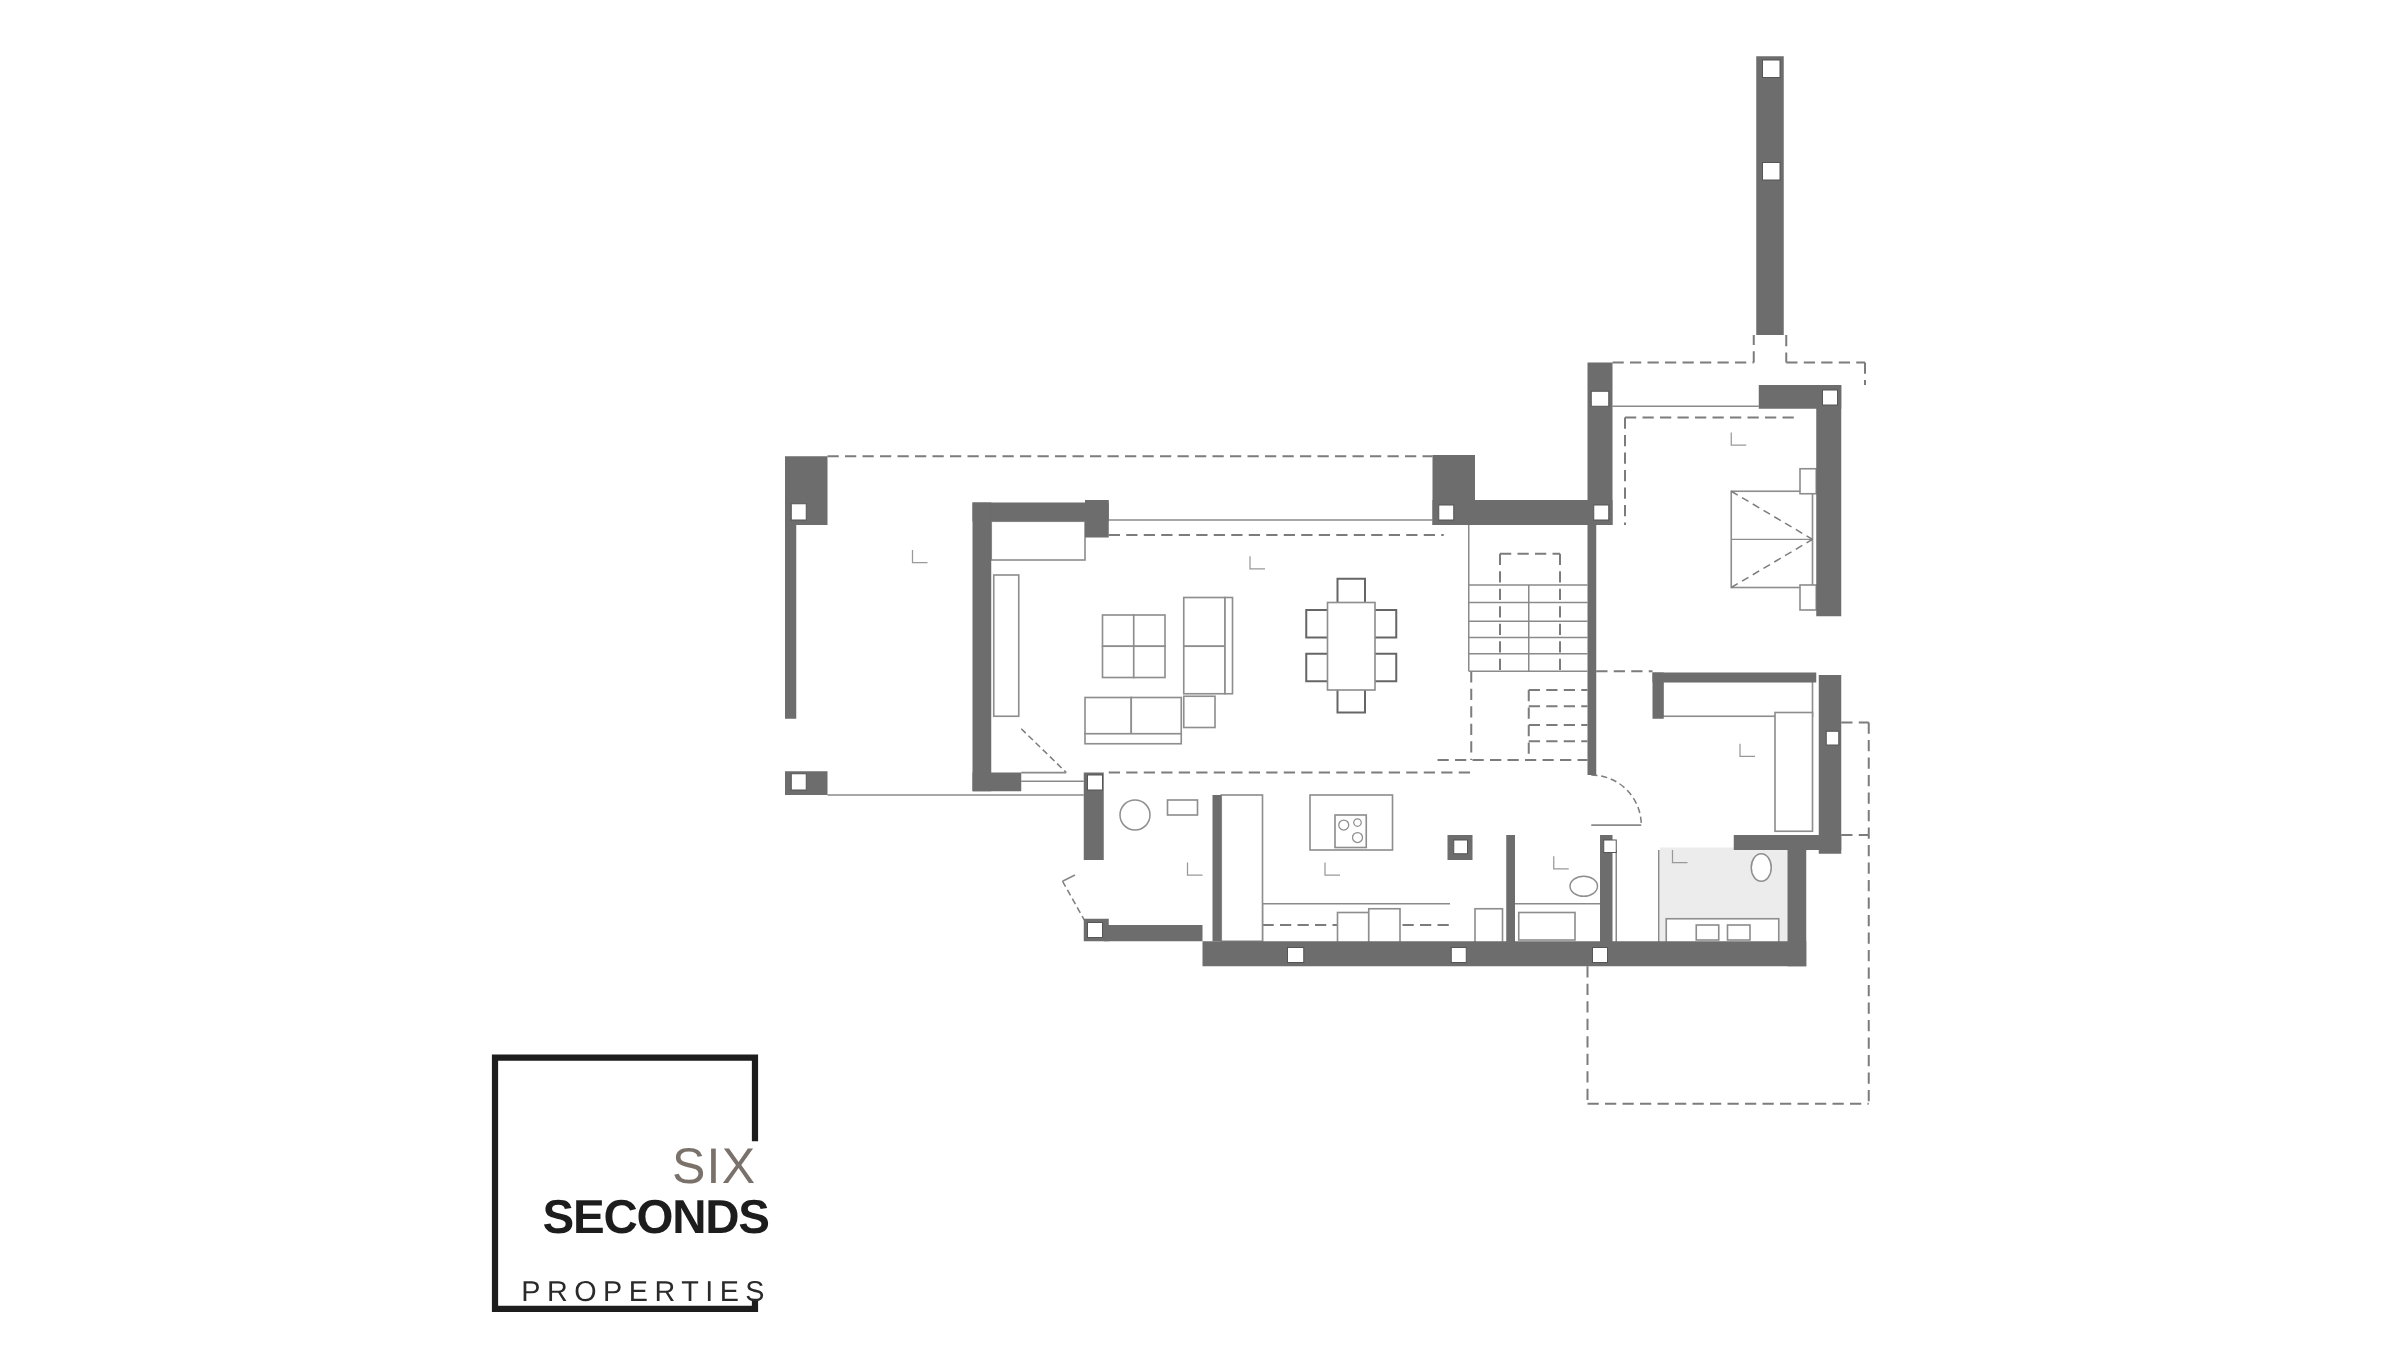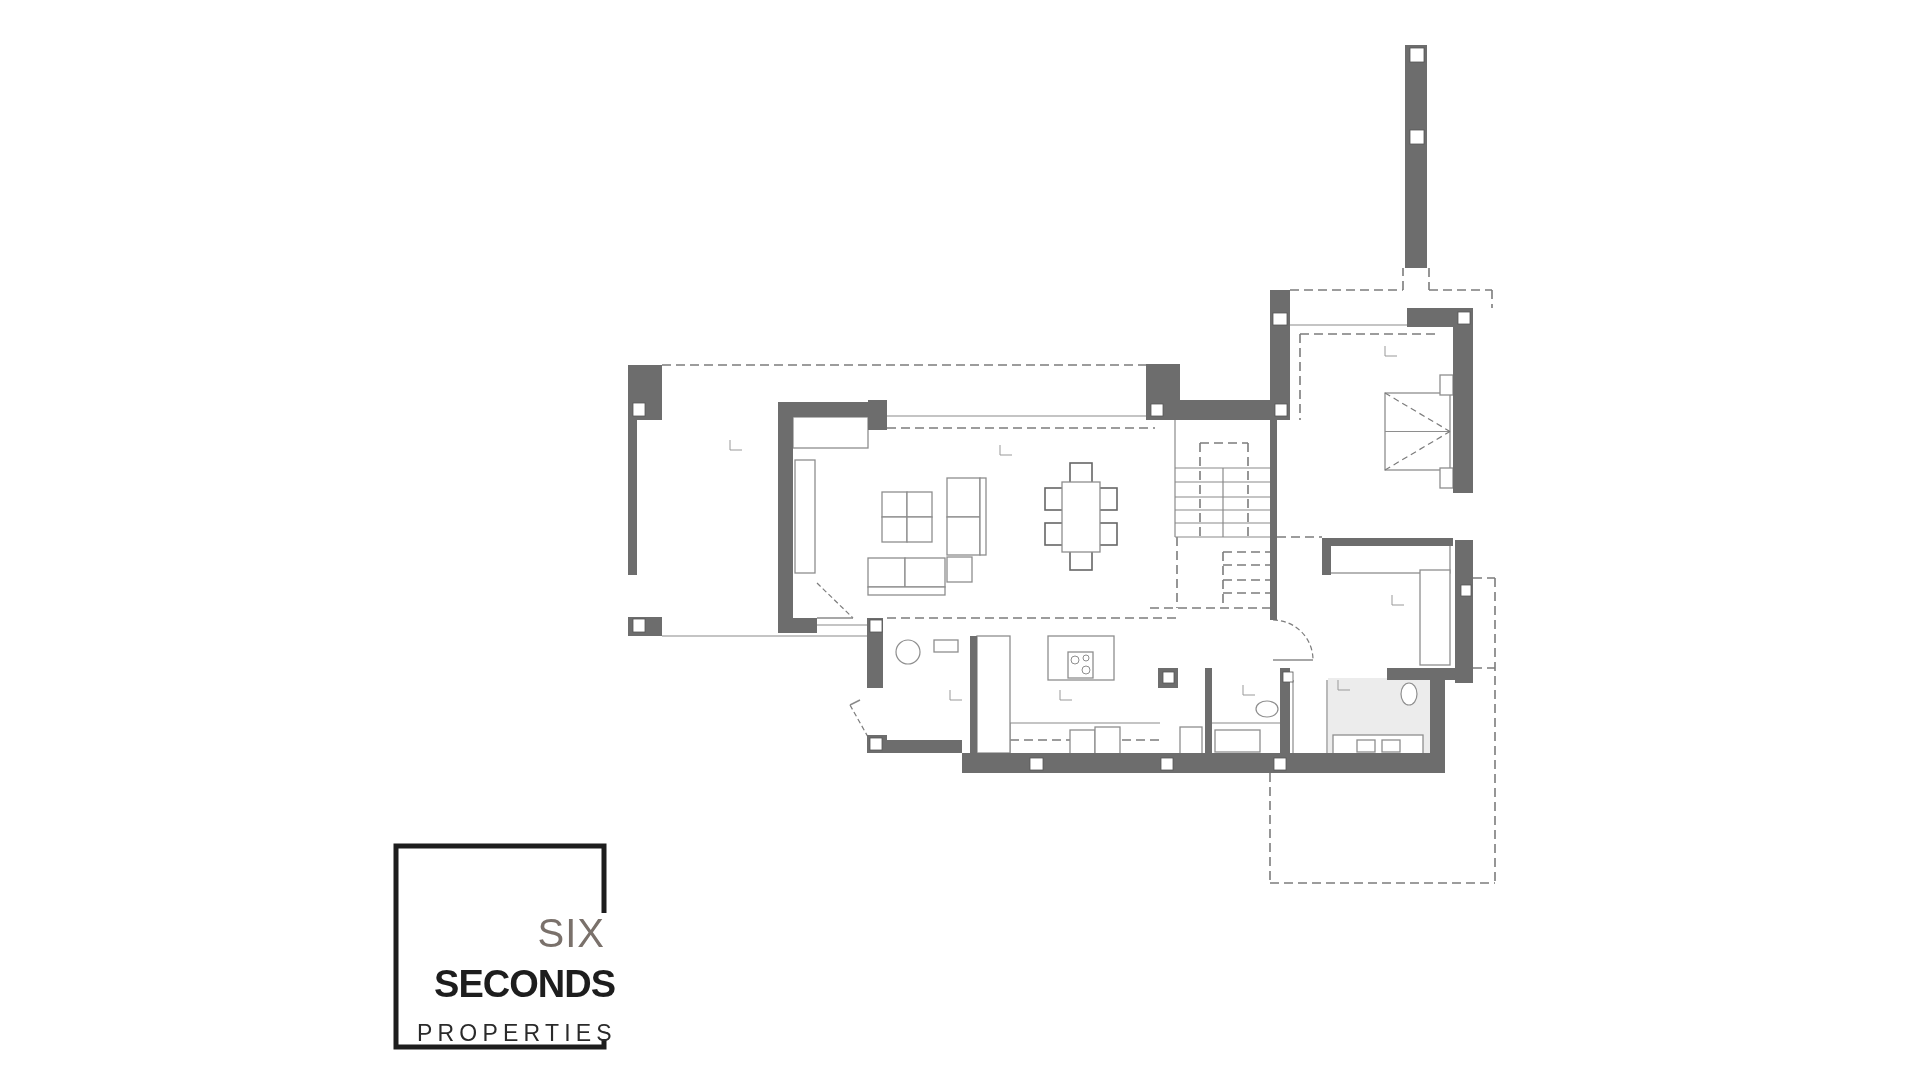--- a/index.html
+++ b/index.html
@@ -1,21 +1,21 @@
 <!DOCTYPE html>
 <html><head>
 <meta charset="utf-8">
 <style>
   html, body { margin: 0; padding: 0; background: #ffffff; }
   body { width: 1920px; height: 1080px; position: relative; overflow: hidden; font-family: "Liberation Sans", sans-serif; }
   #plan { position: absolute; left: 0; top: 0; width: 1920px; height: 1080px; }
   .logo { position: absolute; left: 393px; top: 843px; width: 214px; height: 207px; }
   .logo-frame { position: absolute; left: 0; top: 0; width: 214px; height: 207px; }
   .logo-six { position: absolute; right: 2px; top: 70px; font-family: "Liberation Sans", sans-serif; font-size: 40px; line-height: 40px; color: #7a716b; letter-spacing: 1px; }
-  .logo-seconds { position: absolute; right: -8px; top: 112px; font-family: "Liberation Sans", sans-serif; font-weight: bold; font-size: 38px; line-height: 38px; color: #1d1d1d; letter-spacing: -1px; margin-top: 10px; }
+  .logo-seconds { position: absolute; right: -8px; top: 112px; font-family: "Liberation Sans", sans-serif; font-weight: bold; font-size: 38px; line-height: 38px; color: #1d1d1d; letter-spacing: -1px; }
   .logo-properties { position: absolute; left: 24px; top: 180px; font-family: "Liberation Sans", sans-serif; font-size: 23px; line-height: 20px; color: #2a2a2a; letter-spacing: 5.2px; white-space: nowrap; }
 </style>
 </head>
 <body>
 
 <svg id="plan" xmlns="http://www.w3.org/2000/svg" width="1920" height="1080" viewBox="0 0 1920 1080">
   <g id="g-bathfloor">
       <rect x="1328" y="678" width="102" height="79" fill="#ececec" stroke="none" stroke-width="0"></rect>
     </g>
   <g id="g-dashed">

